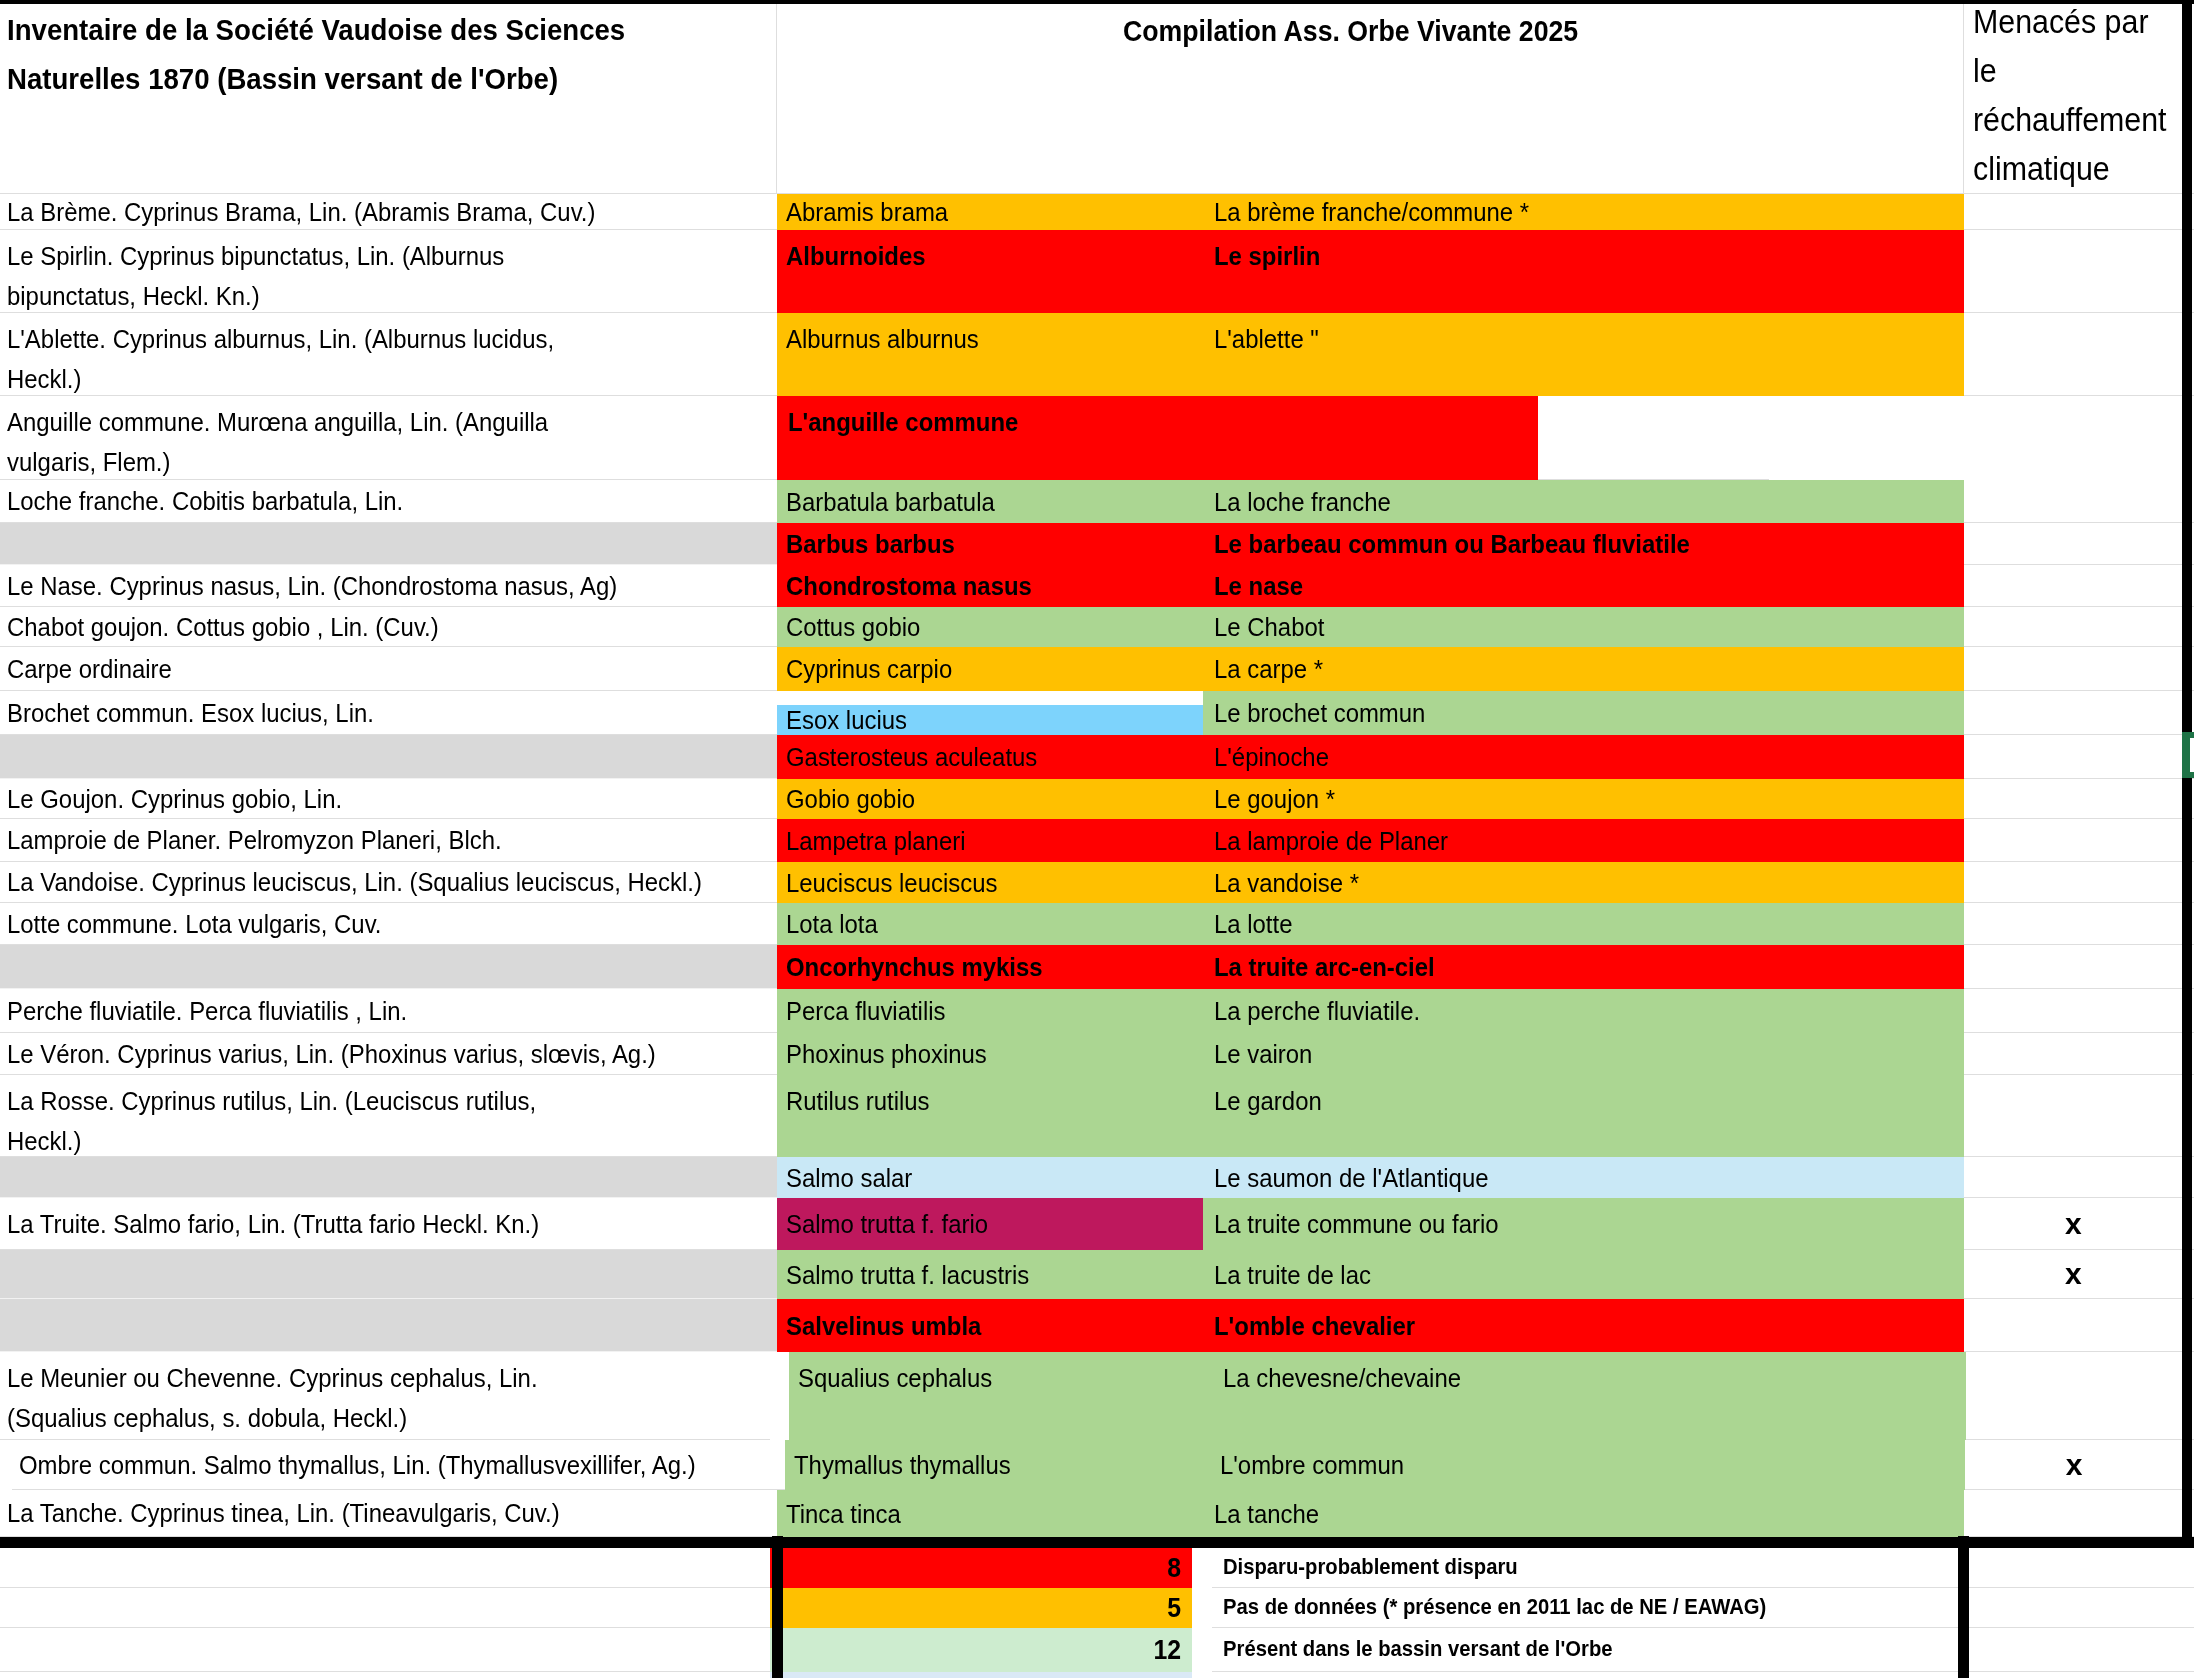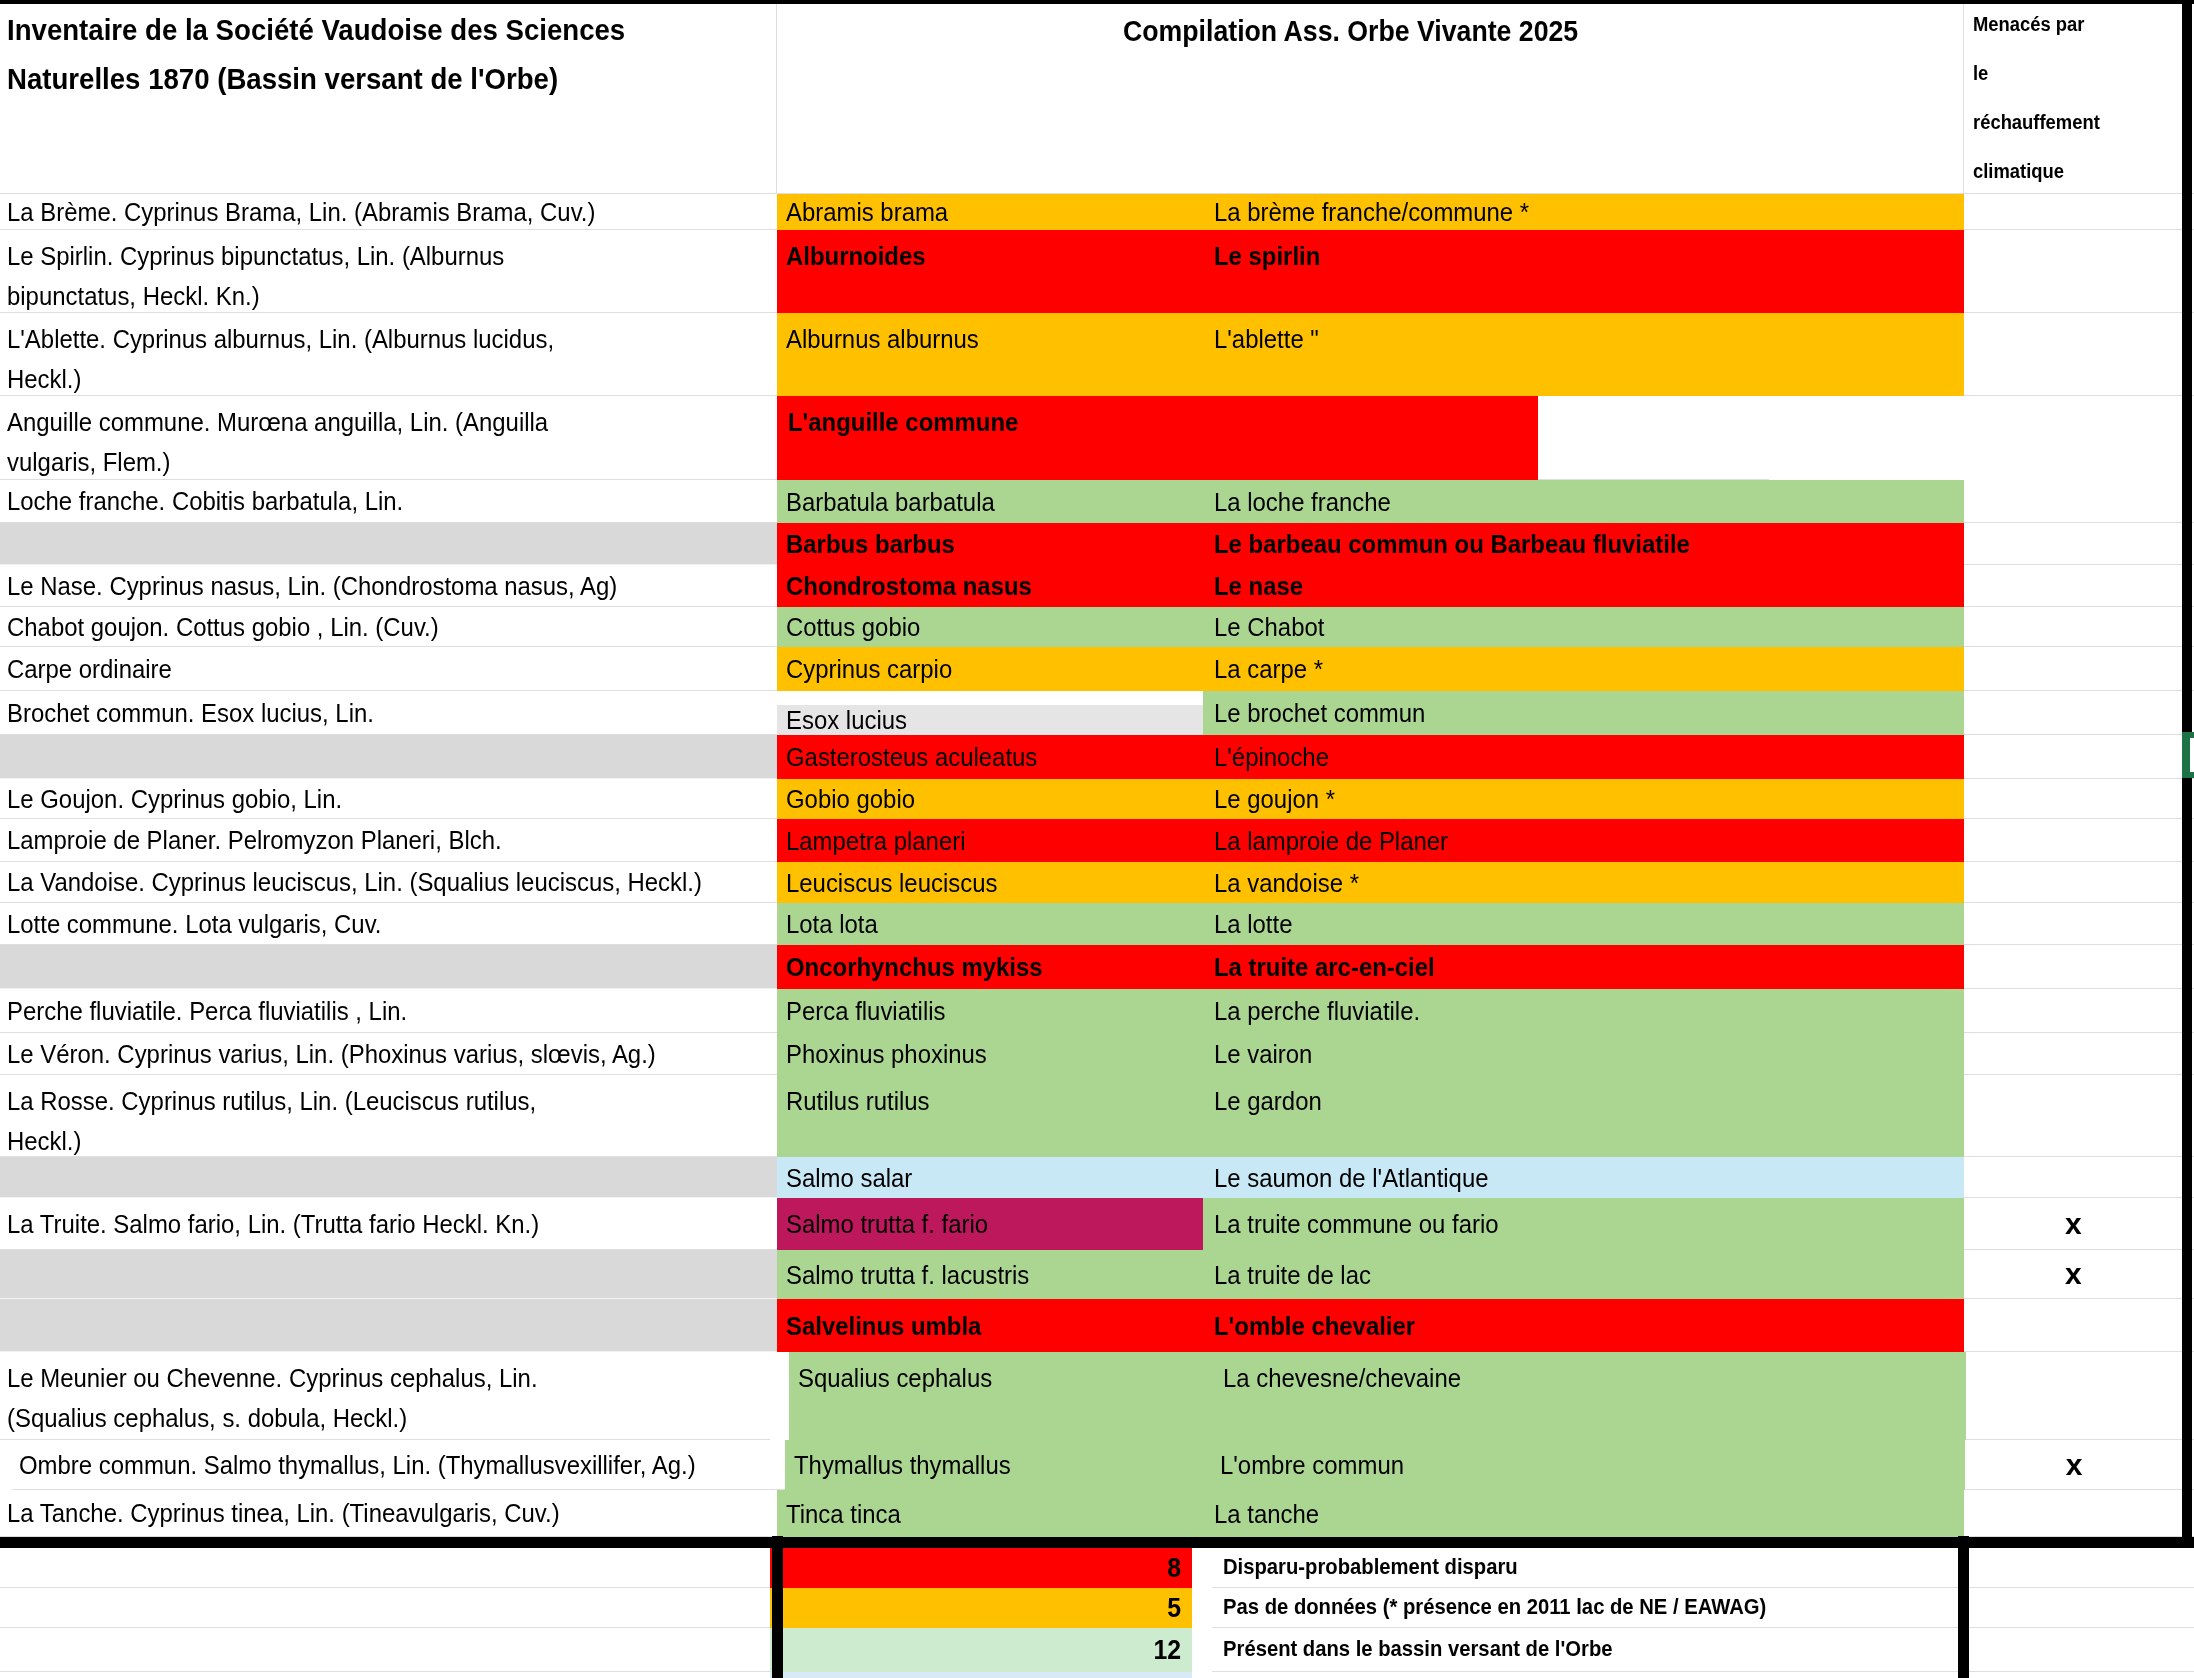--- a/index.html
+++ b/index.html
@@ -19,22 +19,22 @@
   
   .t{display:inline-block;transform:scaleX(0.92);transform-origin:0 50%;white-space:nowrap;line-height:40px;}
   .t.pre{white-space:pre-line;}
   .tr{transform-origin:100% 50%;}
   
   #hdr{height:194px;}
   #hdr .hA{width:777px;border-right:1.8px solid #dedede;border-bottom:1.8px solid #dedede;
            font-weight:bold;font-size:30px;padding:5.3px 3.5px 0 7px;align-items:flex-start;}
   #hdr .hBC{width:1187px;border-right:1.8px solid #dedede;border-bottom:1.8px solid #dedede;
             font-weight:bold;font-size:29px;justify-content:center;align-items:flex-start;padding-top:7px;}
-  #hdr .hD{width:231px;border-bottom:1.8px solid #dedede;font-weight:bold;font-size:20px;
-           align-items:center;padding:3.5px 0 0 8.8px;}
+  #hdr .hD{width:231px;border-bottom:1.8px solid #dedede;font-weight:normal;font-size:33px;
+           align-items:flex-end;padding:3.5px 0 0 8.8px;}
   #hdr .t{line-height:49px;}
   
   #thick-rule{height:10.5px;background:#000;width:2195px;}
   
   .sw{width:426px;justify-content:flex-end;padding-right:10.5px;font-weight:bold;font-size:27px;}
   .lbl{width:761px;background:#fff;border-bottom:1.8px solid #dedede;font-weight:bold;font-size:22px;padding-left:11.4px;margin-left:20px;}
   
   .ov{position:absolute;}
   #top-border{left:0;top:0;width:2195px;height:3.5px;background:#000;}
   #right-border{left:2182px;top:0;width:9.7px;height:1543px;background:#000;}
@@ -170,21 +170,21 @@
         </div>
         <div class="cell cC" style="background: rgb(255, 192, 0);">
           <span class="t">La carpe *</span>
         </div>
         <div class="cell cD"></div>
       </div>
       <div class="row" style="height: 44px;">
         <div class="cell cA">
           <span class="t">Brochet commun. Esox lucius, Lin.</span>
         </div>
-        <div class="cell cB" style="background: #e5e5e5; margin-top: 14px;">
+        <div class="cell cB" style="background: #7dd3fc; margin-top: 14px;">
           <span class="t">Esox lucius</span>
         </div>
         <div class="cell cC" style="background: rgb(171, 214, 146);">
           <span class="t">Le brochet commun</span>
         </div>
         <div class="cell cD"></div>
       </div>
       <div class="row" style="height: 44px; justify-content: flex-end;">
         <div class="cell cA gray">
           <span class="t"></span>

